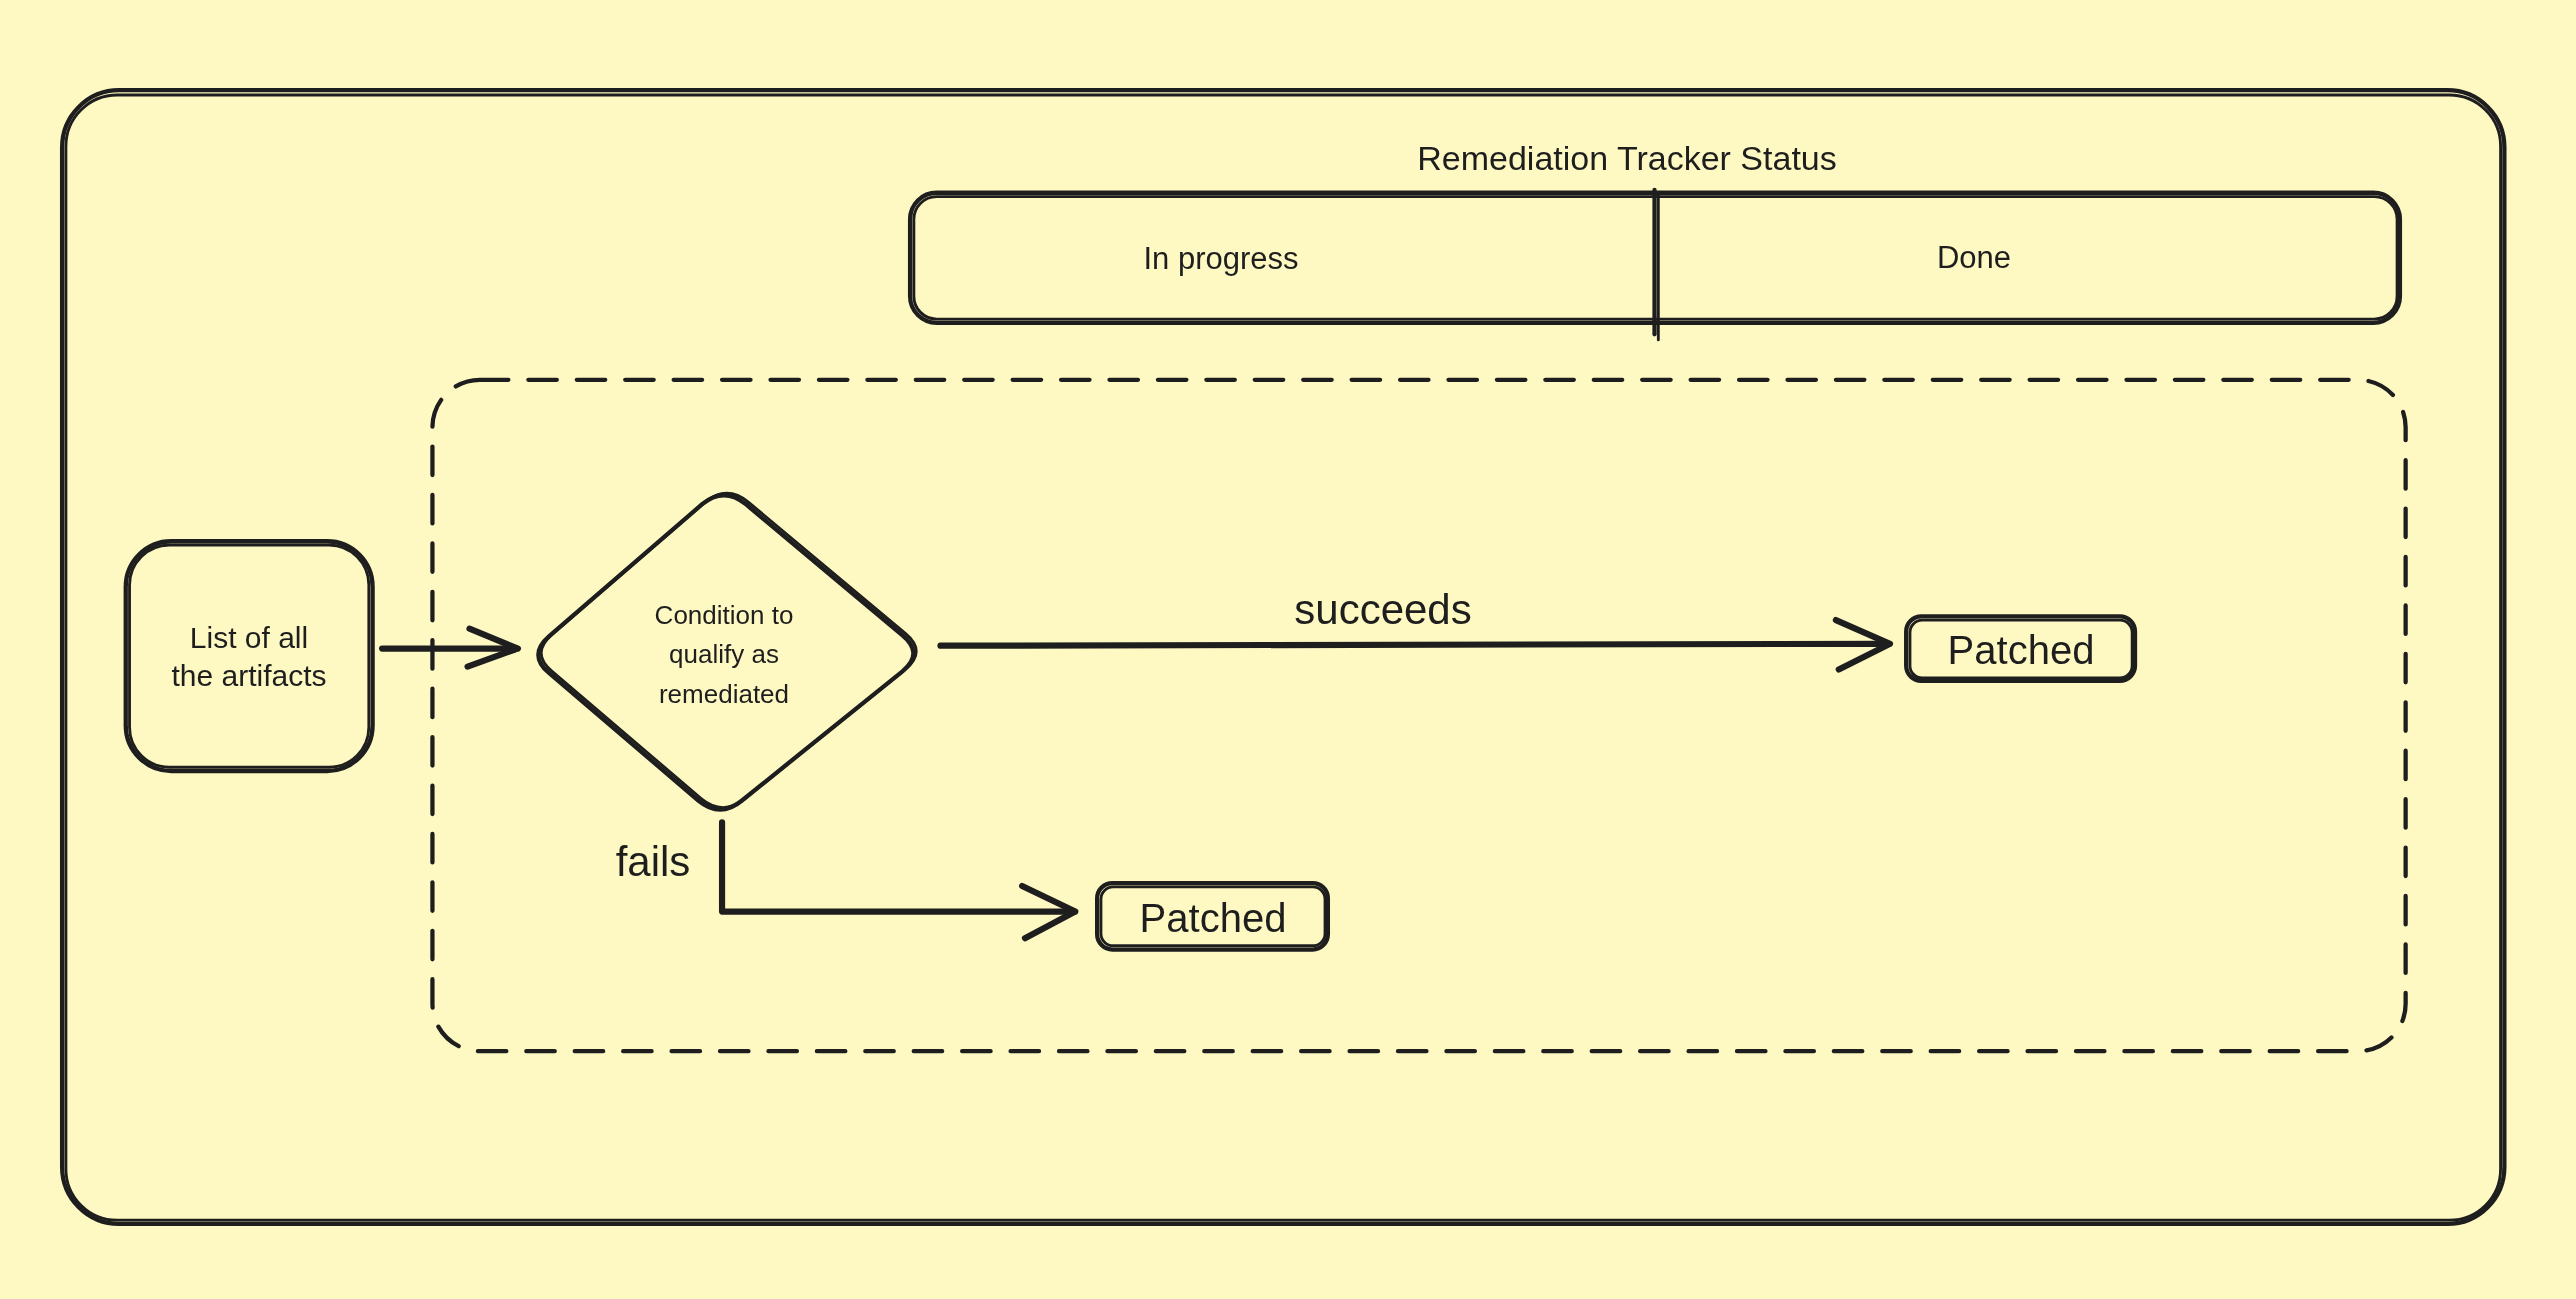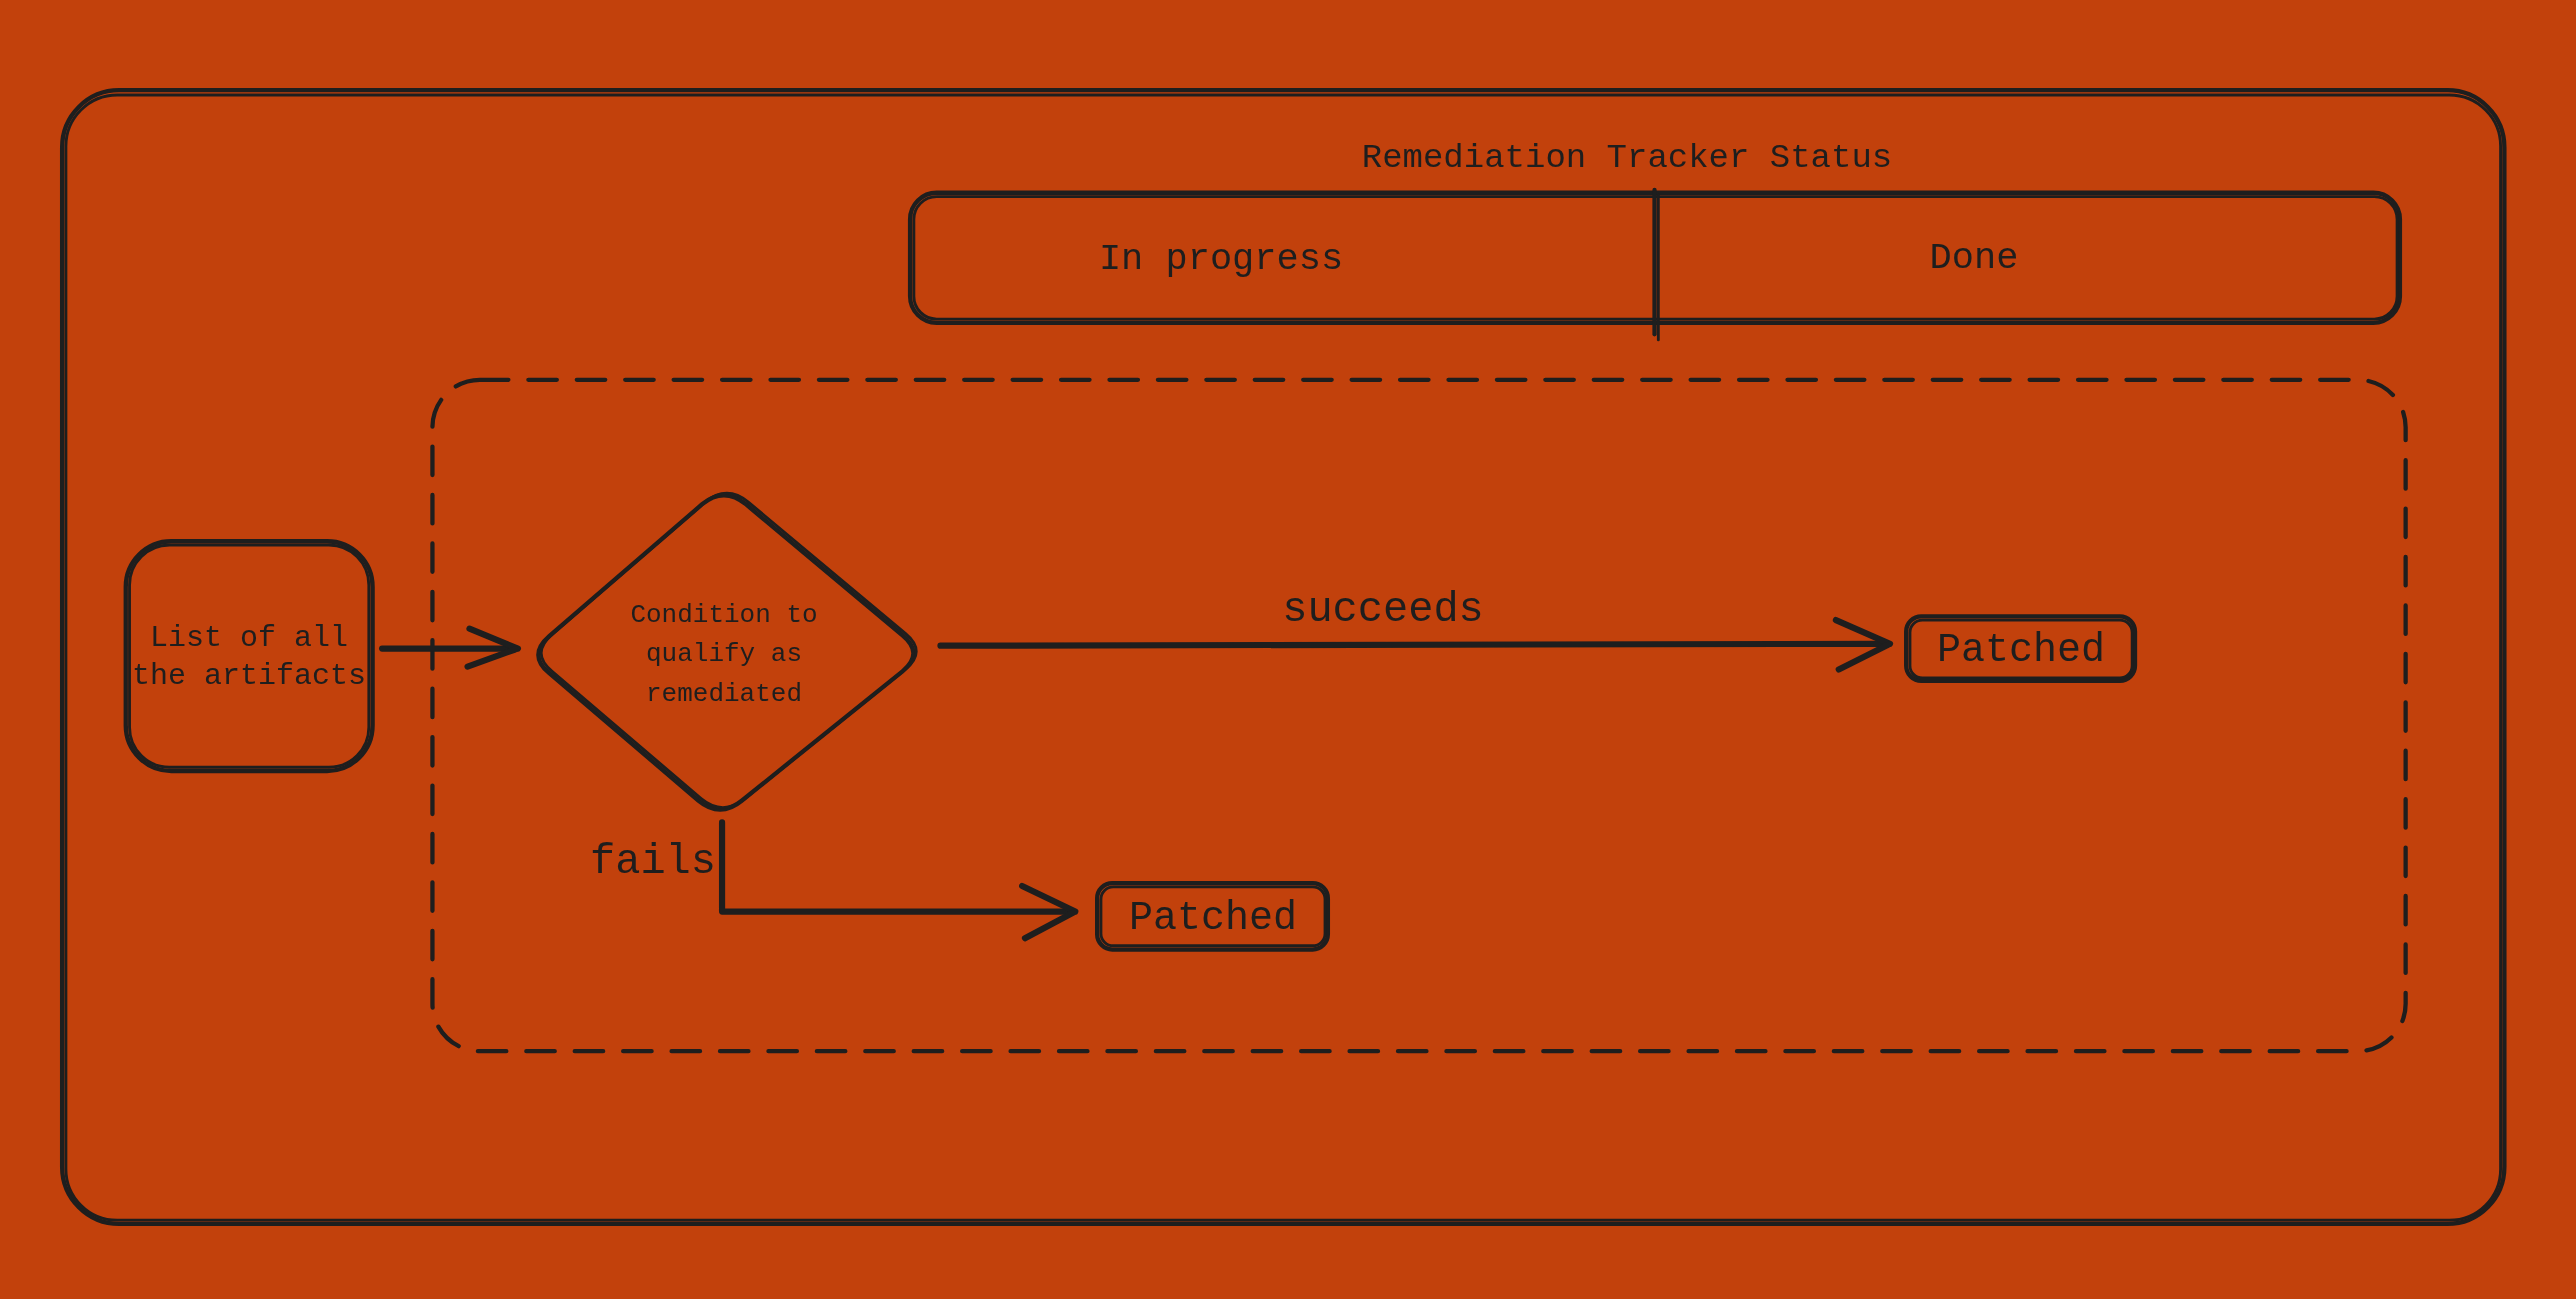--- a/index.html
+++ b/index.html
@@ -7,22 +7,22 @@
     padding: 0;
     background: #ffffff;
     width: 2576px;
     height: 1299px;
     overflow: hidden;
   }
   .canvas {
     position: relative;
     width: 2576px;
     height: 1299px;
-    background: #c2410c;
-    font-family: Liberation Mono, monospace;
+    background: #fef9c3;
+    font-family: Liberation Sans, sans-serif;
     color: #1e1e1e;
   }
   svg.scene {
     position: absolute;
     left: 0;
     top: 0;
   }
   .scene path, .scene rect, .scene line, .scene polyline {
     fill: none;
     stroke: #1e1e1e;
@@ -34,21 +34,21 @@
   .arrow { stroke-width: 6.5px; }
   .dashed { stroke-width: 4.5px; stroke-dasharray: 30 21; }
   .lbl {
     position: absolute;
     transform: translate(-50%, -50%);
     white-space: nowrap;
     color: #1e1e1e;
     text-align: center;
   }
   .title       { font-size: 34px; }
-  .cell        { font-size: 37px; }
+  .cell        { font-size: 31px; }
   .group-label { font-size: 35px; }
   .node-line   { font-size: 30px; }
   .cond-line   { font-size: 26px; }
   .edge-label  { font-size: 42px; }
   .small-node  { font-size: 40px; }
 </style>
 </head>
 <body>
 
 <div class="canvas">

